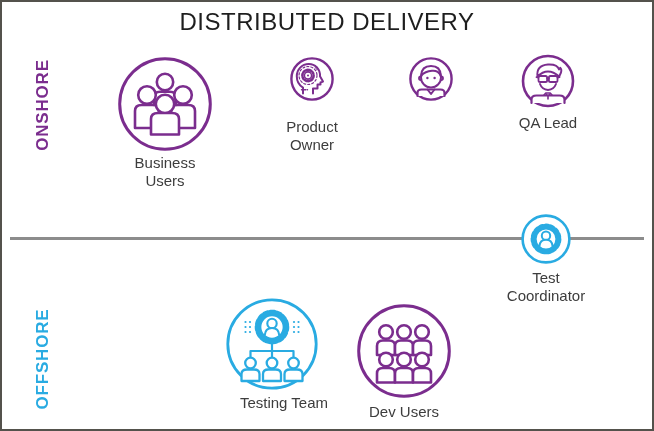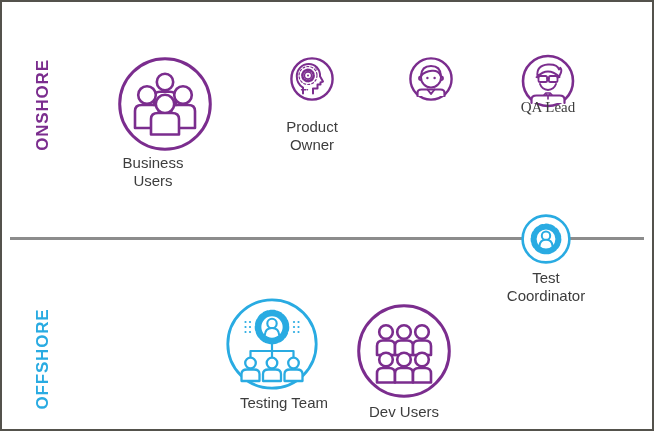--- a/index.html
+++ b/index.html
@@ -24,39 +24,40 @@
     background:#8c8c8c;z-index:1;
   }
   .role{position:absolute;z-index:2;}
   .role svg{display:block;}
   .role-label{
     position:absolute;z-index:2;text-align:center;
     font-size:15px;line-height:1.22;color:#3d3d3d;
   }
   
   .ic-business{left:115px;top:54px;}
-  .lb-business{left:106px;top:152px;width:90px;}
+  .lb-business{left:118px;top:152px;width:90px;}
   .ic-po{left:287px;top:54px;}
   .lb-po{left:283px;top:116px;width:54px;}
   .ic-sm{left:406px;top:54px;}
   .lb-sm{left:402px;top:116px;width:54px;}
   .ic-qa{left:518px;top:51px;}
-  .lb-qa{left:501px;top:96px;width:90px;font-family:Liberation Serif, serif;}
+  .lb-qa{left:501px;top:112px;width:90px;}
   .ic-tc{left:518px;top:211px;}
   .lb-tc{left:494px;top:267px;width:100px;}
   .ic-tt{left:223px;top:295px;}
   .lb-tt{left:222px;top:392px;width:120px;}
   .ic-dt{left:354px;top:301px;}
   .lb-dt{left:342px;top:401px;width:120px;}
 </style>
 </head>
 <body>
 
 <div class="frame">
 
+  <div class="title">DISTRIBUTED DELIVERY</div>
 
   <div class="zone-label onshore">ONSHORE</div>
   <div class="zone-label offshore">OFFSHORE</div>
 
   <div class="divider"></div>
 
   <div class="role ic-business">
     <svg width="96" height="96" viewBox="0 0 96 96">
       <g stroke="#7b2d8e" fill="#fff" stroke-linejoin="round">
         <circle cx="48" cy="48" r="45.3" stroke-width="3"></circle>

